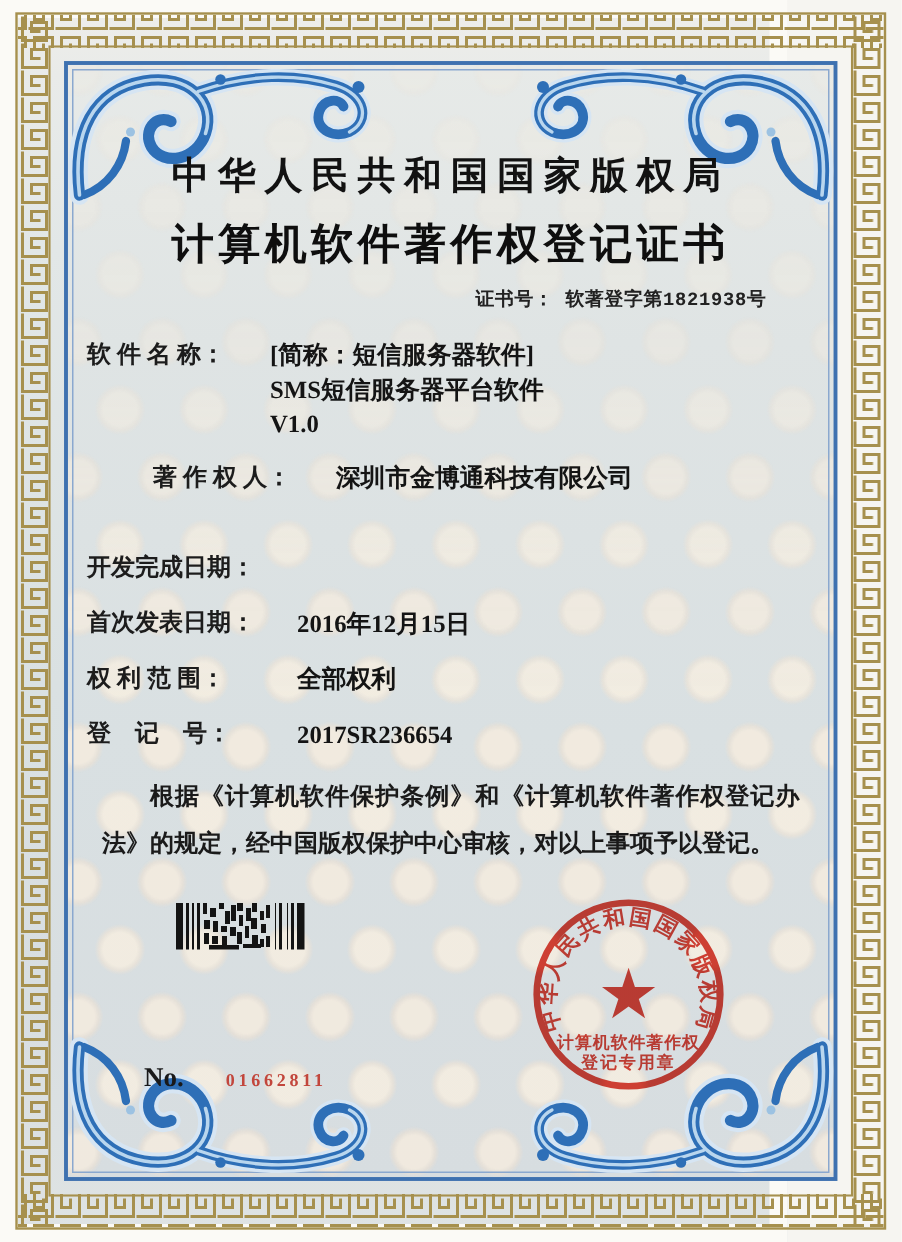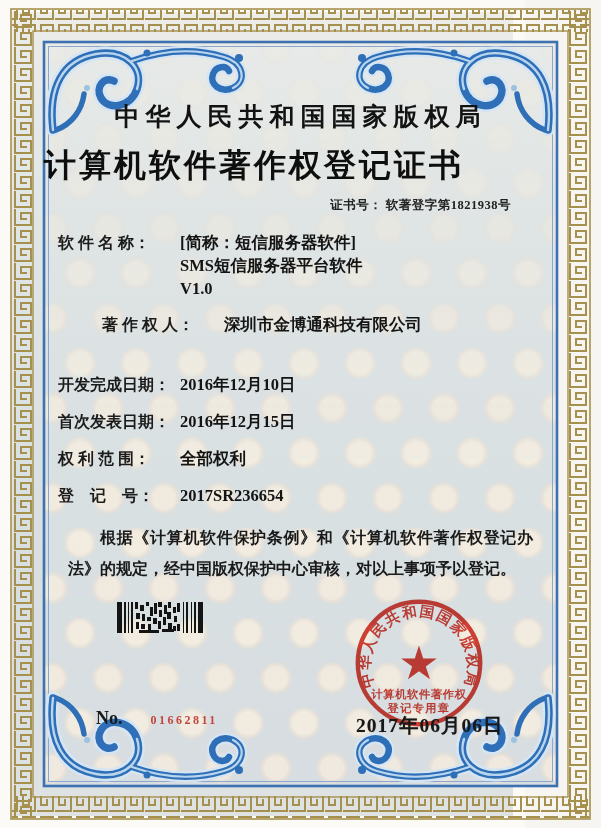--- a/index.html
+++ b/index.html
@@ -36,37 +36,37 @@
   }
   .content{
     position:absolute;left:44px;top:42px;width:513px;height:744px;
     color:#161616;
   }
   .authority{
     margin:58px 0 0 0;text-align:center;
     font-size:25px;font-weight:700;letter-spacing:6px;color:#121212;
   }
   .cert-title{
-    margin:11px 0 0 0;
-    font-size:32px;font-weight:700;letter-spacing:3px;color:#0e0e0e;
+    margin:11px 0 0 0;text-align:center;
+    font-size:28px;font-weight:700;letter-spacing:3px;color:#0e0e0e;
   }
   .cert-no-line{
     margin-top:9px;text-align:right;padding-right:46px;
-    font-size:12.5px;font-weight:700;color:#222;letter-spacing:.5px;
+    font-size:12.5px;font-weight:700;color:#222;letter-spacing:.5px;font-family:Liberation Mono, monospace;
   }
   .fields{margin-top:17px;padding-left:14px;}
   .field-row{display:flex;align-items:flex-start;}
   .field-row .lbl{
     width:122px;flex:0 0 122px;
     font-size:16px;font-weight:700;line-height:23px;color:#1c1c1c;
   }
   .field-row .vals{font-size:16.5px;font-weight:700;line-height:23px;color:#141414;}
   .row-name{margin-bottom:13px;}
   .row-owner{margin-bottom:37px;margin-left:44px;}
-  .row-std{margin-bottom:14px;}
+  .row-std{margin-bottom:14px;gap:18px;}
   .statement{
     margin:15px 24px 0 24px;
     font-size:16px;font-weight:700;line-height:31px;
     text-align:justify;text-indent:2em;color:#1a1a1a;
   }
   .barcode{position:absolute;left:117px;top:602px;width:86px;height:31px;}
   .seal{position:absolute;left:351px;top:595px;width:136px;height:136px;mix-blend-mode:multiply;opacity:.93;}
   .issue-date{
     position:absolute;left:356px;top:712px;
     font-size:19.5px;font-weight:700;letter-spacing:1px;color:#181818;
@@ -146,21 +146,20 @@
           <div>SMS短信服务器平台软件</div>
           <div>V1.0</div>
         </span>
       </div>
       <div class="field-row row-owner">
         <span class="lbl">著 作 权 人：</span>
         <span class="vals">深圳市金博通科技有限公司</span>
       </div>
       <div class="field-row row-std">
         <span class="lbl">开发完成日期：</span>
-        <span class="vals">2016年12月10日</span>
       </div>
       <div class="field-row row-std">
         <span class="lbl">首次发表日期：</span>
         <span class="vals">2016年12月15日</span>
       </div>
       <div class="field-row row-std">
         <span class="lbl">权 利 范 围：</span>
         <span class="vals">全部权利</span>
       </div>
       <div class="field-row row-std">
@@ -219,19 +218,18 @@
     </defs>
     <circle cx="100" cy="100" r="90" fill="none" stroke="#d6352a" stroke-width="6.5"></circle>
     <text font-size="21.5" font-weight="bold" fill="#d6352a" letter-spacing="2.5">
       <textPath href="#sealArc" startOffset="50%" text-anchor="middle">中华人民共和国国家版权局</textPath>
     </text>
     <text x="100" y="123" text-anchor="middle" font-size="68" fill="#d6352a" font-family="DejaVu Sans, sans-serif">★</text>
     <text x="100" y="152" text-anchor="middle" font-size="16.5" font-weight="bold" fill="#d6352a" letter-spacing="1">计算机软件著作权</text>
     <text x="100" y="172" text-anchor="middle" font-size="16.5" font-weight="bold" fill="#d6352a" letter-spacing="2">登记专用章</text>
   </svg>
 
-  <div class="issue-date">2017年06月06日</div>
 
   <div class="serial">
     <span class="no-lbl">No.</span>
     <span class="no-val">01662811</span>
   </div>
 </div>
 
 </body></html>

